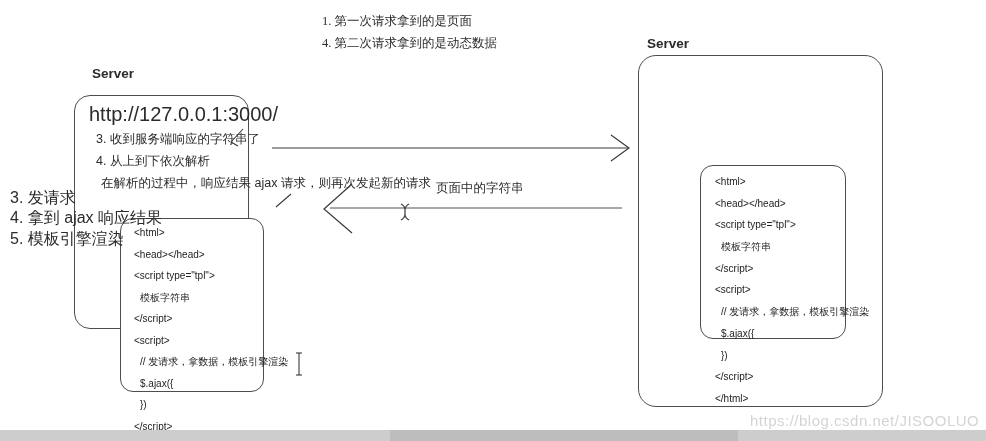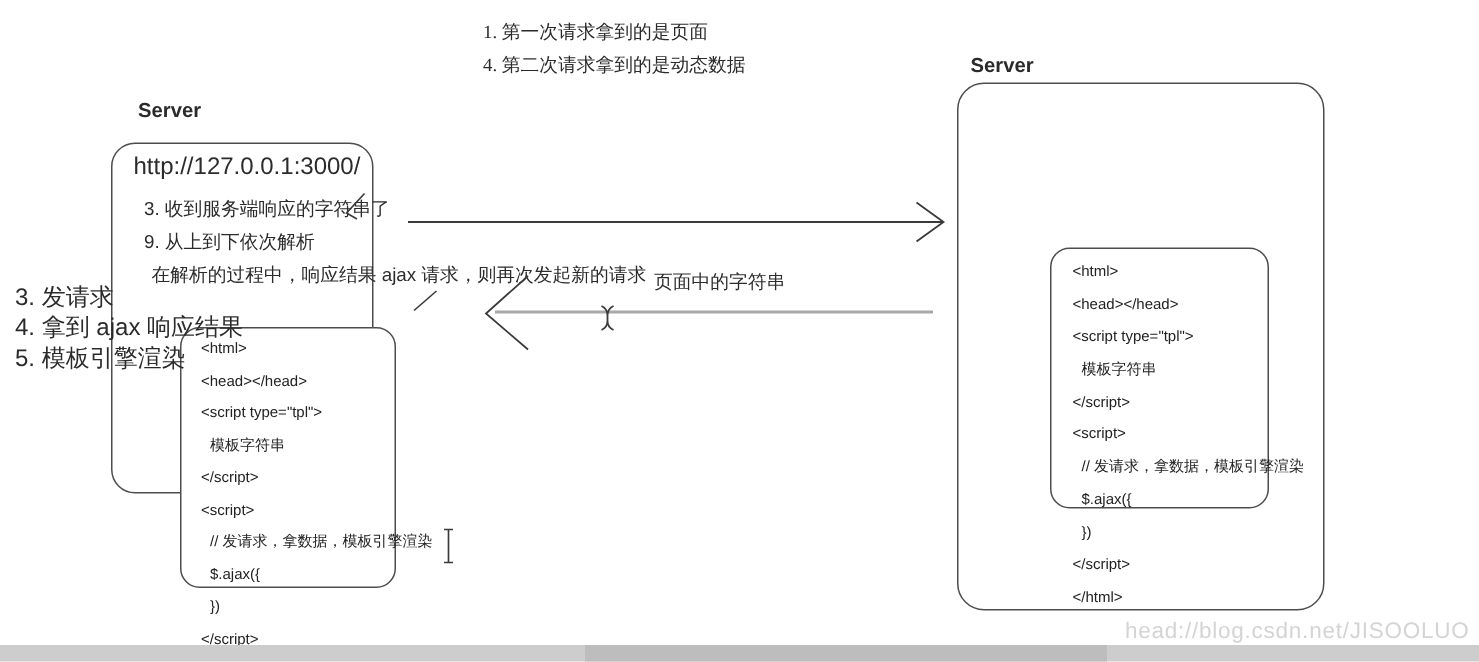--- a/index.html
+++ b/index.html
@@ -13,39 +13,39 @@
   .lbl{font-weight:bold;font-size:13.5px;z-index:3;}
   .note{font-size:12.5px;z-index:3;font-family:Liberation Serif, serif;}
   .boxline{position:absolute;border:1.3px solid #4d4d4d;background:transparent;z-index:1;}
   .codebox{position:absolute;border:1.3px solid #4d4d4d;background:#ffffff;border-radius:13px;z-index:2;}
   .code{position:absolute;z-index:3;font-size:10px;color:#222;}
   .cl{height:21.5px;line-height:21.5px;white-space:nowrap;}
   .srv .cl{height:21.7px;line-height:21.7px;}
   .in{padding-left:6px;}
   .step{font-size:12.5px;z-index:3;}
   .sidestep{font-size:16px;z-index:3;text-align:right;}
-  .url{font-size:16px;z-index:3;}
+  .url{font-size:20px;z-index:3;}
   svg.overlay{position:absolute;left:0;top:0;z-index:4;pointer-events:none;}
   .watermark{font-size:15px;color:#d4d4d4;z-index:1;letter-spacing:.5px;}
   .scrollbar{position:absolute;left:0;top:430px;width:986px;height:11px;background:#cdcdcd;z-index:6;}
   .scrollthumb{position:absolute;left:390px;top:0;width:348px;height:11px;background:#bdbdbd;}
 </style>
 </head>
 <body>
 
 <div class="abs note" style="left:322px;top:13px;">1. 第一次请求拿到的是页面</div>
 <div class="abs note" style="left:322px;top:35px;">4. 第二次请求拿到的是动态数据</div>
 
 <div class="abs lbl" style="left:92px;top:66px;">Server</div>
 <div class="abs lbl" style="left:647px;top:36px;">Server</div>
 
 <div class="boxline" style="left:74px;top:95px;width:173px;height:232px;border-radius:16px;"></div>
 <div class="abs url" style="left:89px;top:103px;">http://127.0.0.1:3000/</div>
 <div class="abs step" style="left:96px;top:131px;">3. 收到服务端响应的字符串了</div>
-<div class="abs step" style="left:96px;top:153px;">9. 从上到下依次解析</div>
+<div class="abs step" style="left:96px;top:153px;">4. 从上到下依次解析</div>
 <div class="abs step" style="left:101px;top:175px;">在解析的过程中，响应结果 ajax 请求，则再次发起新的请求</div>
 
 <div class="abs sidestep" style="left:10px;top:188px;">3. 发请求</div>
 <div class="abs sidestep" style="left:10px;top:208px;">4. 拿到 ajax 响应结果</div>
 <div class="abs sidestep" style="left:10px;top:229px;">5. 模板引擎渲染</div>
 
 <div class="codebox" style="left:120px;top:218px;width:142px;height:172px;"></div>
 <div class="code" style="left:134px;top:222px;">
   <div class="cl">&lt;html&gt;</div>
   <div class="cl">&lt;head&gt;&lt;/head&gt;</div>
@@ -98,17 +98,17 @@
     <path d="M401,204 Q405,206 405,210 L405,214 Q405,218 401,220 M409,204 Q405,206 405,210 M409,220 Q405,218 405,214"></path>
   </g>
 
   <g stroke="#3a3a3a" stroke-width="1.1" fill="none">
     <line x1="299" y1="353" x2="299" y2="375"></line>
     <line x1="296" y1="353" x2="302" y2="353"></line>
     <line x1="296" y1="375" x2="302" y2="375"></line>
   </g>
 </svg>
 
-<div class="abs watermark" style="left:750px;top:412px;">head://blog.csdn.net/JISOOLUO</div>
+<div class="abs watermark" style="left:750px;top:412px;">https://blog.csdn.net/JISOOLUO</div>
 
 <div class="scrollbar">
   <div class="scrollthumb"></div>
 </div>
 
 </body></html>

